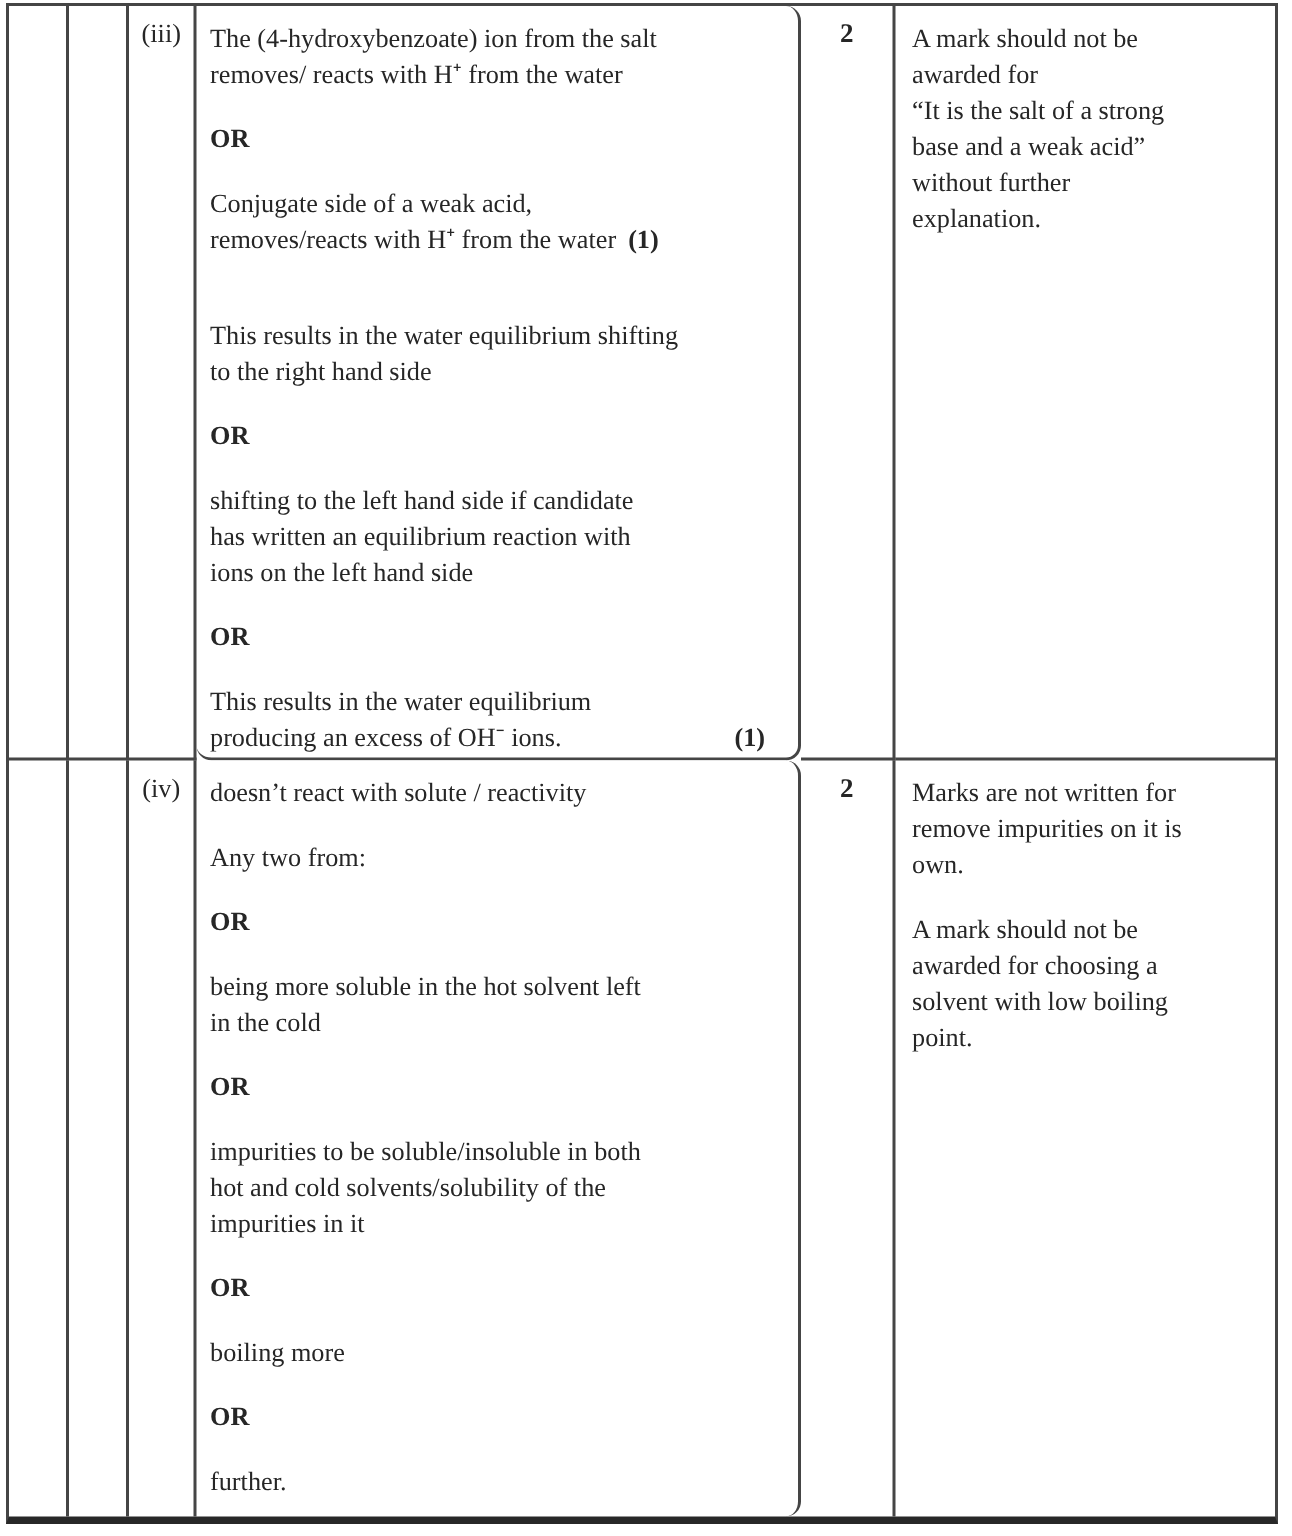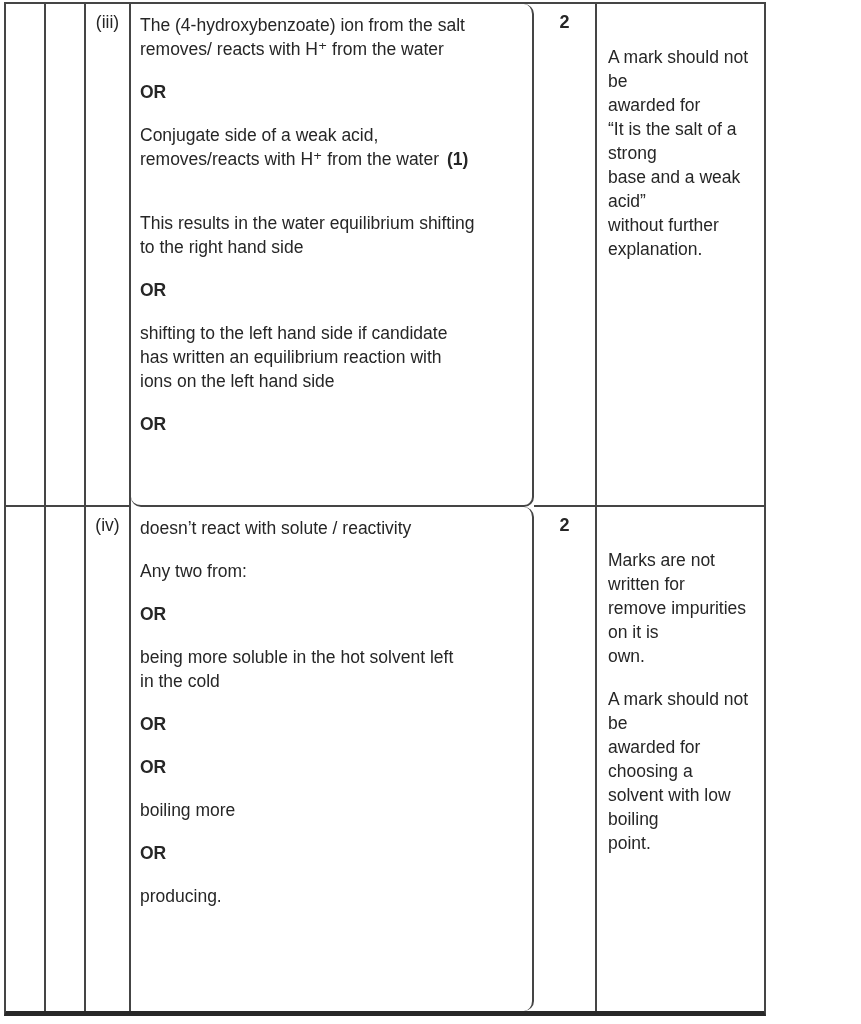--- a/index.html
+++ b/index.html
@@ -9,35 +9,36 @@
     --paper:#ffffff;
   }
   html,body{margin:0;padding:0;}
   body{
     width:861px;height:1024px;overflow:hidden;background:var(--paper);
     font-family:"Liberation Sans","DejaVu Sans",sans-serif;
     color:var(--ink);
     -webkit-font-smoothing:antialiased;
   }
   .ms-table{
-    position:absolute;left:4px;top:2px;width:762px;height:1014px;
+    position:absolute;left:4px;top:2px;width:848px;height:1014px;
     box-sizing:border-box;background:var(--paper);
     border:2px solid var(--line);
     border-bottom:5px solid var(--line-dark);
     display:grid;
     grid-template-columns:40px 40px 45px 403px 63px 1fr;
     grid-template-rows:503px 1fr;
+    font-family:Liberation Serif, serif;
   }
   .cell{box-sizing:border-box;overflow:hidden;}
   .bR{border-right:2px solid var(--line);}
   .bB{border-bottom:2px solid var(--line);}
   .cell-part{padding-top:8px;text-align:center;font-size:17.5px;}
   .cell-marks{padding-top:8px;text-align:center;font-weight:700;font-size:18px;}
   .cell-answer{padding:9px 8px 0 9px;border-radius:10px;}
-  .cell-guidance{padding:9px 8px 0 11px;margin-top:32px;}
+  .cell-guidance{padding:9px 8px 0 11px;}
   .para{
     margin:0 0 19px 0;
     font-size:17.5px;line-height:24px;
     white-space:pre-wrap;
   }
   .or{font-weight:700;}
   .big-gap{margin-bottom:40px;}
   .with-mark{position:relative;}
   .ptext{white-space:pre-wrap;}
   .imark{font-weight:700;margin-left:8px;}
@@ -62,20 +63,22 @@
     <p class="para or">OR</p>
     <p class="para big-gap"><span class="ptext">Conjugate side of a weak acid,
 removes/reacts with H⁺ from the water</span><span class="imark">(1)</span></p>
     <p class="para">This results in the water equilibrium shifting
 to the right hand side</p>
     <p class="para or">OR</p>
     <p class="para">shifting to the left hand side if candidate
 has written an equilibrium reaction with
 ions on the left hand side</p>
     <p class="para or">OR</p>
+    <p class="para with-mark"><span class="ptext">This results in the water equilibrium
+producing an excess of OH⁻ ions.</span><span class="pmark">(1)</span></p>
   </div>
   <div class="cell bR bB cell-marks">
     <span>2</span>
   </div>
   <div class="cell bB cell-guidance">
     <p class="para">A mark should not be
 awarded for
 “It is the salt of a strong
 base and a weak acid”
 without further
@@ -87,24 +90,27 @@
   <div class="cell bR cell-part">
     <span>(iv)</span>
   </div>
   <div class="cell bR cell-answer">
     <p class="para">doesn’t react with solute / reactivity</p>
     <p class="para">Any two from:</p>
     <p class="para or">OR</p>
     <p class="para">being more soluble in the hot solvent left
 in the cold</p>
     <p class="para or">OR</p>
+    <p class="para">impurities to be soluble/insoluble in both
+hot and cold solvents/solubility of the
+impurities in it</p>
     <p class="para or">OR</p>
     <p class="para">boiling more</p>
     <p class="para or">OR</p>
-    <p class="para">producing.</p>
+    <p class="para">further.</p>
   </div>
   <div class="cell bR cell-marks">
     <span>2</span>
   </div>
   <div class="cell cell-guidance">
     <p class="para">Marks are not written for
 remove impurities on it is
 own.</p>
     <p class="para">A mark should not be
 awarded for choosing a

